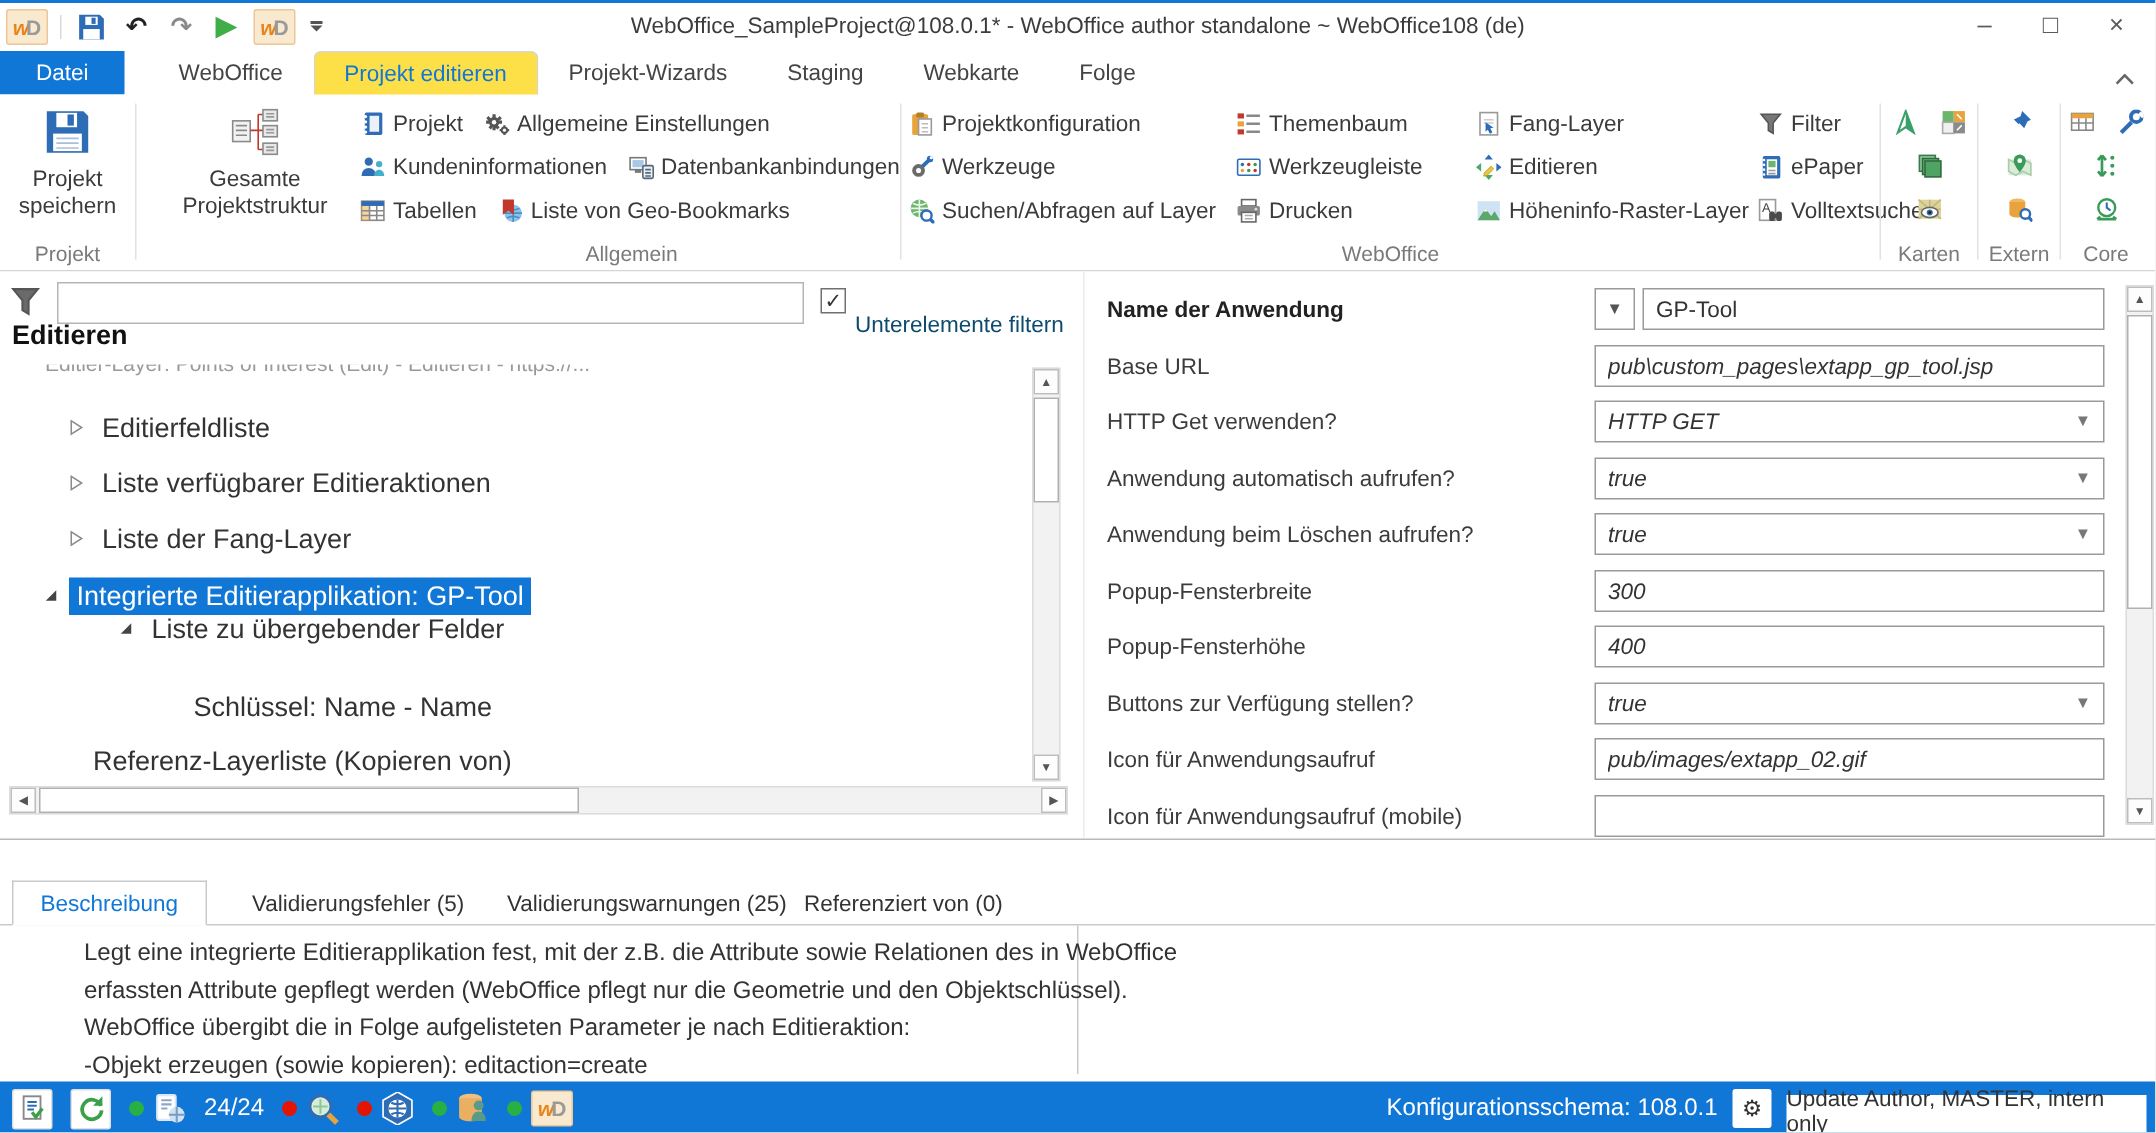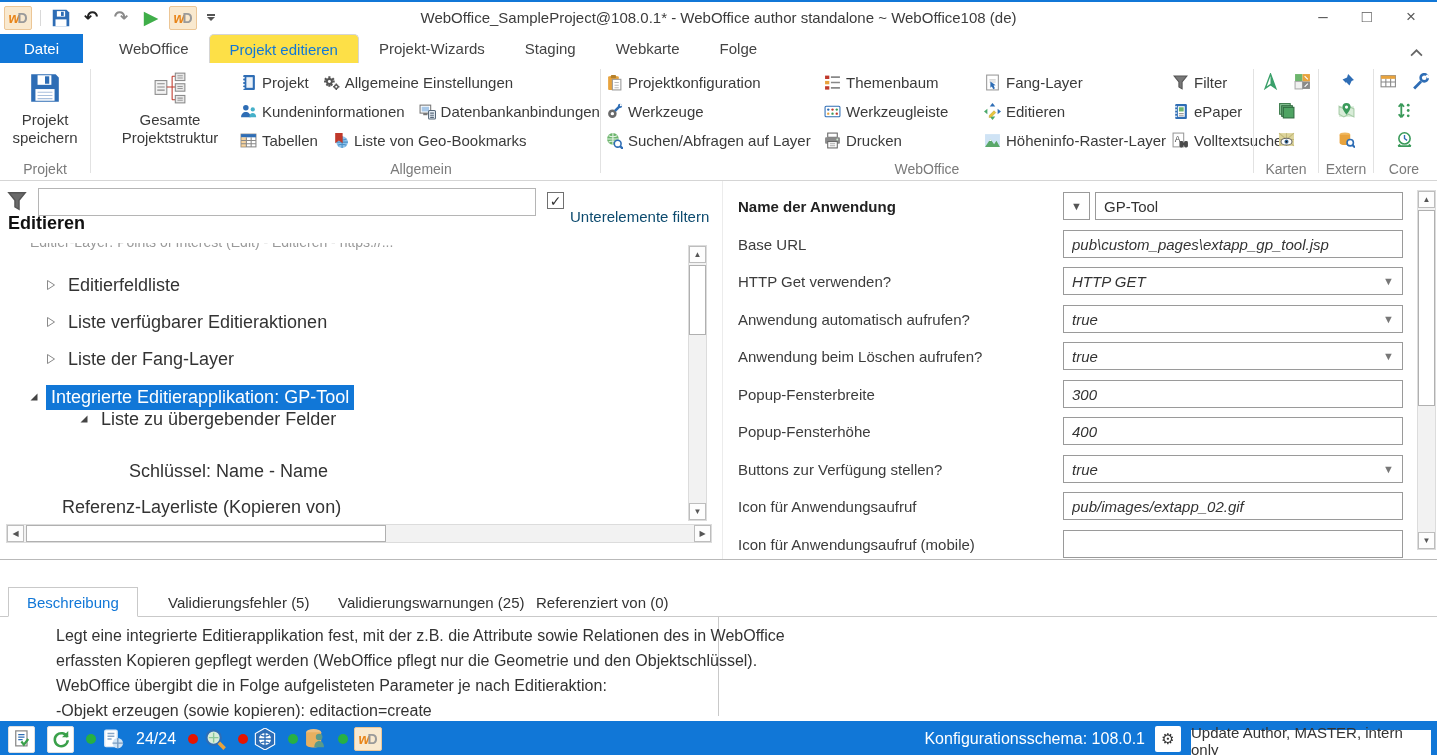--- a/index.html
+++ b/index.html
@@ -704,21 +704,21 @@
 
   <div class="bottom">
     <div class="bcontent-border"></div>
     <div class="btab active" style="left:8px;top:27px">Beschreibung</div>
     <div class="btab" style="left:150px;top:27px">Validierungsfehler (5)</div>
     <div class="btab" style="left:320px;top:27px">Validierungswarnungen (25)</div>
     <div class="btab" style="left:518px;top:27px">Referenziert von (0)</div>
     <div class="bdivider"></div>
     <div class="desc">
       <div>Legt eine integrierte Editierapplikation fest, mit der z.B. die Attribute sowie Relationen des in WebOffice</div>
-      <div>erfassten Kopieren gepflegt werden (WebOffice pflegt nur die Geometrie und den Objektschlüssel).</div>
+      <div>erfassten Attribute gepflegt werden (WebOffice pflegt nur die Geometrie und den Objektschlüssel).</div>
       <div>WebOffice übergibt die in Folge aufgelisteten Parameter je nach Editieraktion:</div>
       <div>-Objekt erzeugen (sowie kopieren): editaction=create</div>
     </div>
   </div>
 
   <div class="statusbar">
     <div class="sb-left">
       <span class="whitebox ic">
           <svg viewBox="0 0 16 16" width="20" height="20">
             <rect x="3" y="1.5" width="9" height="12" fill="#fff" stroke="#888"></rect>

